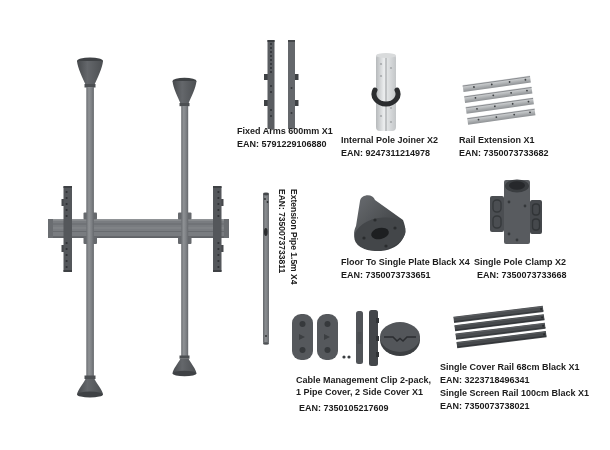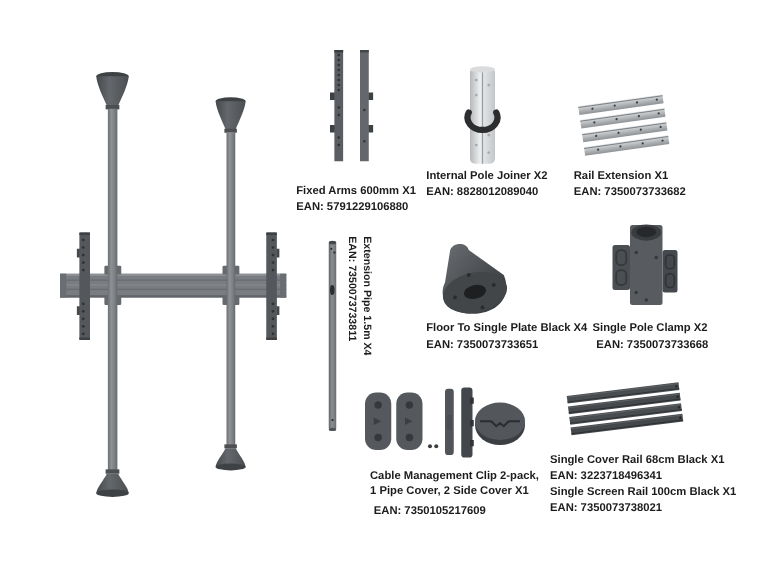--- a/index.html
+++ b/index.html
@@ -309,28 +309,28 @@
       </g>
       <g>
         <rect x="3" y="32.5" width="90" height="6.2" fill="#45484b"></rect>
           <line x1="3" y1="33.5" x2="93" y2="33.5" stroke="#5c5f62" stroke-width="0.8"></line>
           <line x1="3" y1="37.5" x2="93" y2="37.5" stroke="#2c2f32" stroke-width="0.8"></line>
         <circle cx="91" cy="35.5" r="1" fill="#26282a"></circle>
       </g>
     </g>
   </svg>
 
-  <div class="lbl" style="left:237px;top:146px">
+  <div class="lbl" style="left:237px;top:125px">
     <div>Fixed Arms 600mm X1</div>
     <div>EAN: 5791229106880</div>
   </div>
 
   <div class="lbl" style="left:341px;top:134px">
     <div>Internal Pole Joiner X2</div>
-    <div>EAN: 8828012089040</div>
+    <div>EAN: 9247311214978</div>
   </div>
 
   <div class="lbl" style="left:459px;top:134px">
     <div>Rail Extension X1</div>
     <div>EAN: 7350073733682</div>
   </div>
 
   <div class="lbl-rot" style="left:276px;top:189px">
     <div>Extension Pipe 1.5m X4</div>
     <div>EAN: 7350073733811</div>

